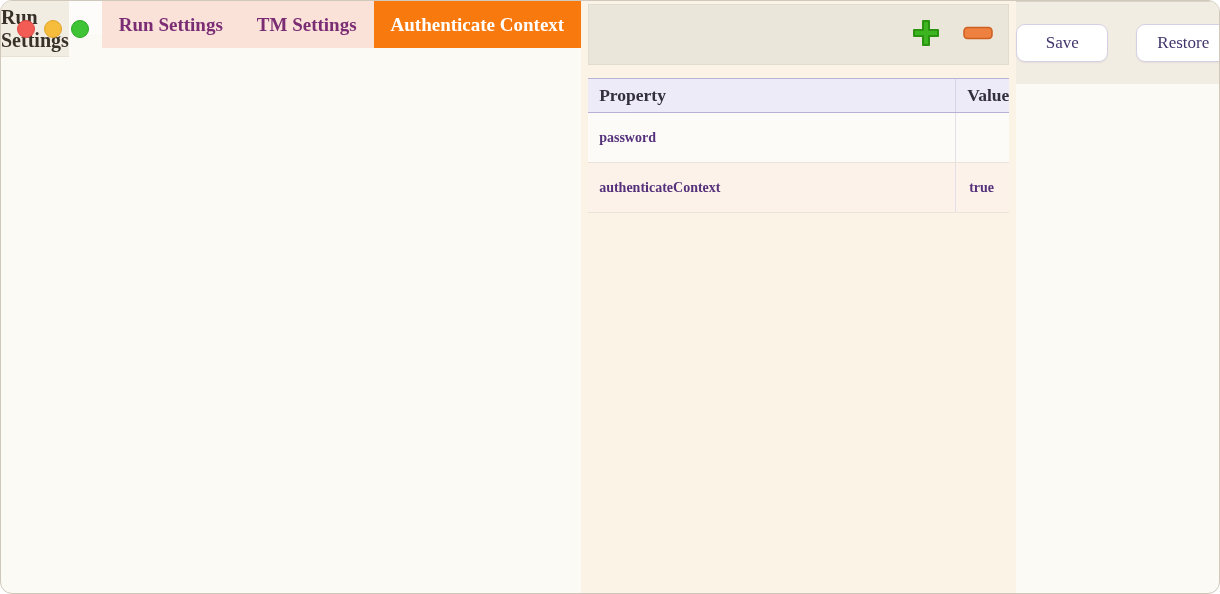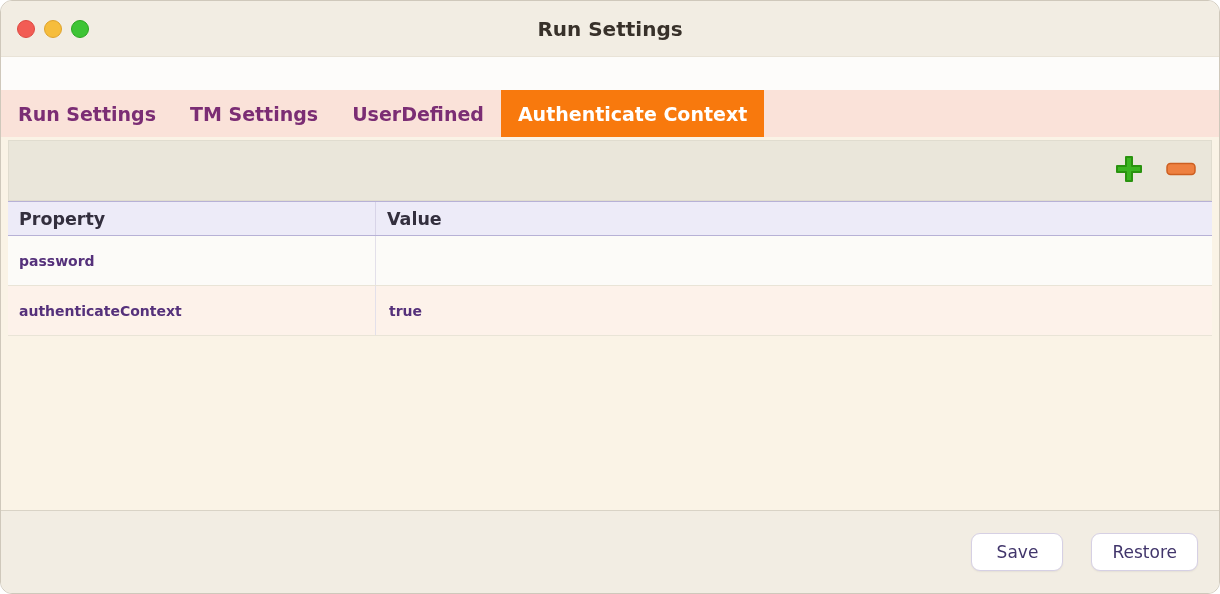--- a/index.html
+++ b/index.html
@@ -5,21 +5,21 @@
   * { box-sizing: border-box; margin: 0; padding: 0; }
   html, body { width: 1220px; height: 594px; background: #ffffff; }
   body { font-family: "DejaVu Sans", "Liberation Sans", sans-serif; }
 
   .window {
     width: 1220px; height: 594px;
     border: 1px solid #cfc8bb;
     border-radius: 12px;
     overflow: hidden;
     background: #fcfaf4;
-    display: flex; flex-direction: column;
+    display: flex; flex-direction: row; font-family: Liberation Serif, serif;
   }
 
   
   .titlebar {
     height: 56px; flex: 0 0 56px;
     background: #f2ede3;
     display: flex; align-items: center; justify-content: center;
     position: relative;
     border-bottom: 1px solid #e9e3d7;
   }
@@ -62,21 +62,21 @@
     display: flex; align-items: center; justify-content: flex-end;
     gap: 18px; padding-right: 13px;
   }
   .icon-btn {
     background: transparent; border: none;
     display: flex; align-items: center; justify-content: center;
     cursor: pointer; padding: 2px;
   }
 
   
-  .table { background: #0ea5e9; text-align: right; }
+  .table { margin-top: 13px; background: #0ea5e9; text-align: right; }
   .thead {
     display: grid; grid-template-columns: 368px 1fr;
     background: #edebf8;
     border-top: 1px solid #b7b1d6;
     border-bottom: 1px solid #b7b1d6;
     height: 35px; align-items: center;
     font-weight: bold; font-size: 17.5px; color: #332f3e;
   }
   .thead .cell { padding-left: 11px; height: 100%; display: flex; align-items: center; }
   .thead .cell:first-child { border-right: 1px solid #d8d4e8; }
@@ -126,21 +126,20 @@
       <div class="light green"></div>
     </div>
     <div class="title">Run Settings</div>
   </div>
 
   <div class="strip"></div>
 
   <div class="tabbar">
     <div class="tab">Run Settings</div>
     <div class="tab">TM Settings</div>
-    <div class="tab">UserDefined</div>
     <div class="tab active">Authenticate Context</div>
   </div>
 
   <div class="content">
 
     <div class="toolbar">
       <button class="icon-btn">
         <span>
           <svg width="30" height="30" viewBox="0 0 30 30">
             <path d="M12 3 h6 v9 h9 v6 h-9 v9 h-6 v-9 h-9 v-6 h9 z" fill="#3cb521" stroke="#2a930f" stroke-width="2" stroke-linejoin="round"></path>

